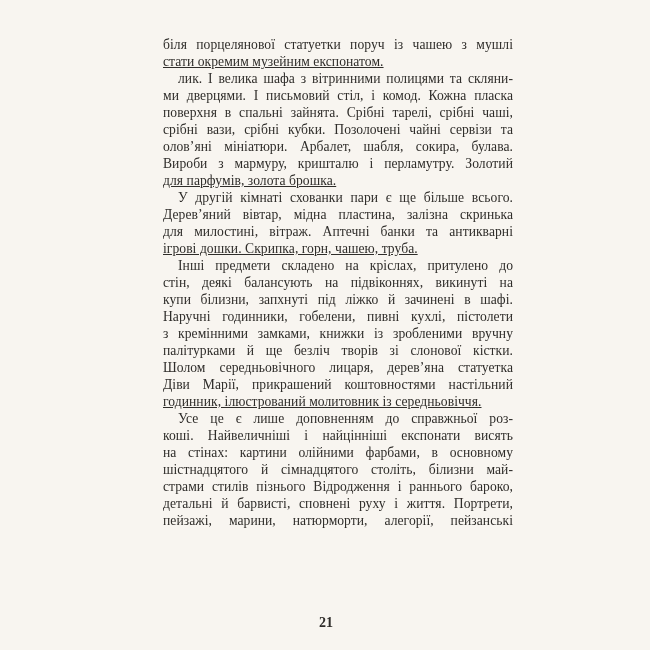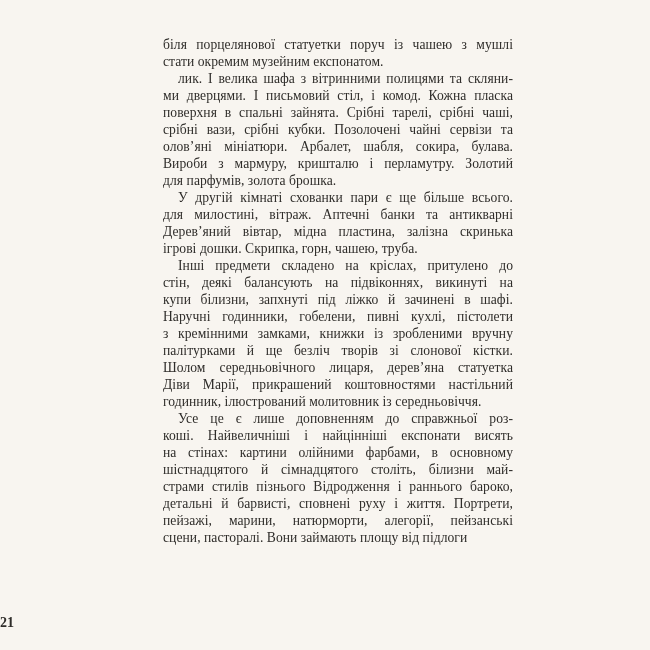--- a/index.html
+++ b/index.html
@@ -31,30 +31,31 @@
   .para {
     margin: 0;
     padding: 0;
   }
   .line {
     text-align: justify;
     text-align-last: justify;
   }
   .line.last {
     text-align-last: left;
+    text-decoration: underline;
   }
   .para.indent .line:first-child {
     text-indent: 15px;
   }
   .folio {
     position: absolute;
     top: 614px;
-    left: 0;
+    left: 6px;
     width: 640px;
-    text-align: left;
+    text-align: center;
     font-size: 14px;
     line-height: 17px;
     font-weight: bold;
     color: #2f2d2a;
   }
 </style>
 </head>
 <body style="background: rgb(248, 245, 240);">
 
 <div class="book-page">
@@ -71,22 +72,22 @@
       <div class="line">ми дверцями. І письмовий стіл, і комод. Кожна пласка</div>
       <div class="line">поверхня в спальні зайнята. Срібні тарелі, срібні чаші,</div>
       <div class="line">срібні вази, срібні кубки. Позолочені чайні сервізи та</div>
       <div class="line">олов’яні мініатюри. Арбалет, шабля, сокира, булава.</div>
       <div class="line">Вироби з мармуру, кришталю і перламутру. Золотий</div>
       <div class="line last">для парфумів, золота брошка.</div>
     </div>
 
     <div class="para indent">
       <div class="line">У другій кімнаті схованки пари є ще більше всього.</div>
+      <div class="line">Дерев’яний вівтар, мідна пластина, залізна скринька</div>
       <div class="line">для милостині, вітраж. Аптечні банки та антикварні</div>
-      <div class="line">Дерев’яний вівтар, мідна пластина, залізна скринька</div>
       <div class="line last">ігрові дошки. Скрипка, горн, чашею, труба.</div>
     </div>
 
     <div class="para indent">
       <div class="line">Інші предмети складено на кріслах, притулено до</div>
       <div class="line">стін, деякі балансують на підвіконнях, викинуті на</div>
       <div class="line">купи білизни, запхнуті під ліжко й зачинені в шафі.</div>
       <div class="line">Наручні годинники, гобелени, пивні кухлі, пістолети</div>
       <div class="line">з кремінними замками, книжки із зробленими вручну</div>
       <div class="line">палітурками й ще безліч творів зі слонової кістки.</div>
@@ -96,20 +97,19 @@
     </div>
 
     <div class="para indent">
       <div class="line">Усе це є лише доповненням до справжньої роз-</div>
       <div class="line">коші. Найвеличніші і найцінніші експонати висять</div>
       <div class="line">на стінах: картини олійними фарбами, в основному</div>
       <div class="line">шістнадцятого й сімнадцятого століть, білизни май-</div>
       <div class="line">страми стилів пізнього Відродження і раннього бароко,</div>
       <div class="line">детальні й барвисті, сповнені руху і життя. Портрети,</div>
       <div class="line">пейзажі, марини, натюрморти, алегорії, пейзанські</div>
-      <div class="line last">сцени, пасторалі. Вони займають площу від підлоги</div>
     </div>
 
   </div>
 
   <div class="folio" style="color: rgb(47, 45, 42);">21</div>
 
 </div>
 
 </body></html>

